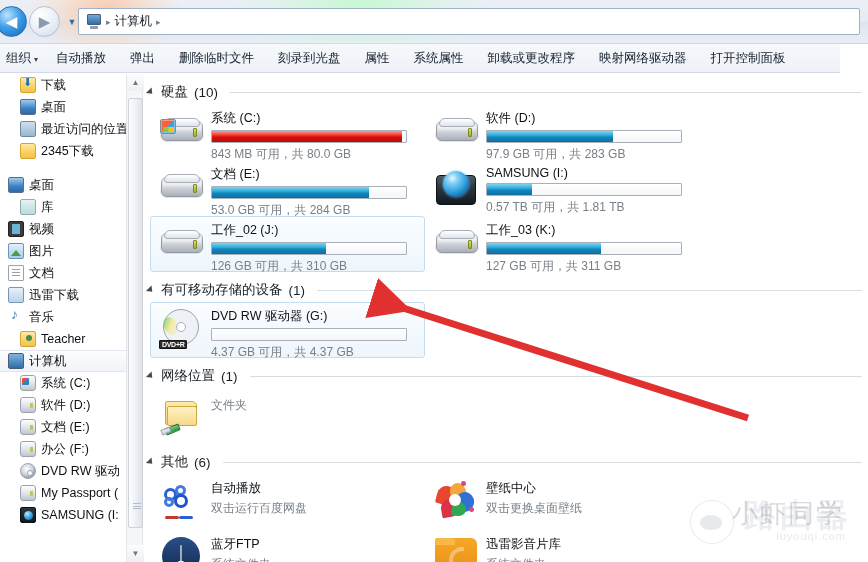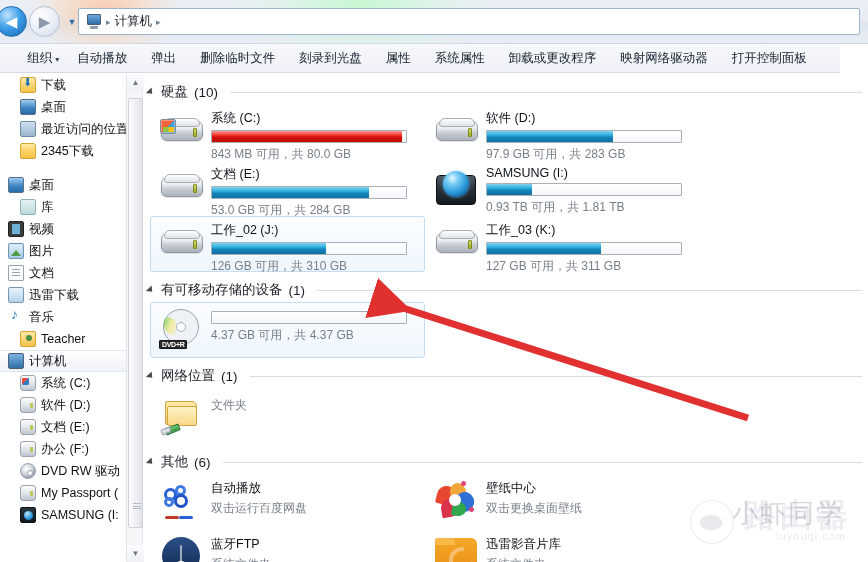--- a/index.html
+++ b/index.html
@@ -76,21 +76,21 @@
   }
   .crumb-sep { color: #6f7d90; font-size: 9px; }
   .crumb-text { font-size: 12.5px; color: #20252c; }
 
   
   .toolbar {
     position: absolute; top: 44px; left: 0;
     width: 840px; height: 29px;
     background: linear-gradient(to bottom, #f6f8fb 0%, #eef1f7 100%);
     border-bottom: 1px solid #d4dae5;
-    display: flex; align-items: center; justify-content: center;
+    display: flex; align-items: center;
   }
   .tb-item {
     font-size: 12.5px; color: #14202c;
     padding: 0 12px; height: 29px; line-height: 29px;
     white-space: nowrap; cursor: default;
   }
   .tb-item.first { padding-left: 6px; padding-right: 6px; }
   .tb-caret { font-size: 8px; color: #3a4656; margin-left: 3px; }
 
   
@@ -589,21 +589,21 @@
             <span class="extdrv">
               <span class="shell"></span>
               <span class="dome"></span>
             </span>
           </span>
           <div class="tile-body">
             <div class="tile-name">SAMSUNG (I:)</div>
             <div class="bar">
               <div class="bar-fill" style="width: 23%;"></div>
             </div>
-            <div class="tile-sub">0.93 TB 可用，共 1.81 TB</div>
+            <div class="tile-sub">0.57 TB 可用，共 1.81 TB</div>
           </div>
         </div>
         <div class="tile selected">
           <span class="tile-ico">
             <span class="drv">
               <span class="body"></span>
               <span class="top"></span>
               <span class="led"></span>
             </span>
           </span>
@@ -642,20 +642,21 @@
         <div class="tile selected">
           <span class="tile-ico">
             <span class="dvdico">
               <span class="disc"></span>
               <span class="sheen"></span>
               <span class="hole"></span>
               <span class="lbl">DVD+R</span>
             </span>
           </span>
           <div class="tile-body">
+            <div class="tile-name">DVD RW 驱动器 (G:)</div>
             <div class="bar">
               <div class="bar-fill" style="width: 0%;"></div>
             </div>
             <div class="tile-sub">4.37 GB 可用，共 4.37 GB</div>
           </div>
         </div>
       </div>
       <div class="group-head">
         <span class="tri"></span>
         <span class="group-title">网络位置</span>

